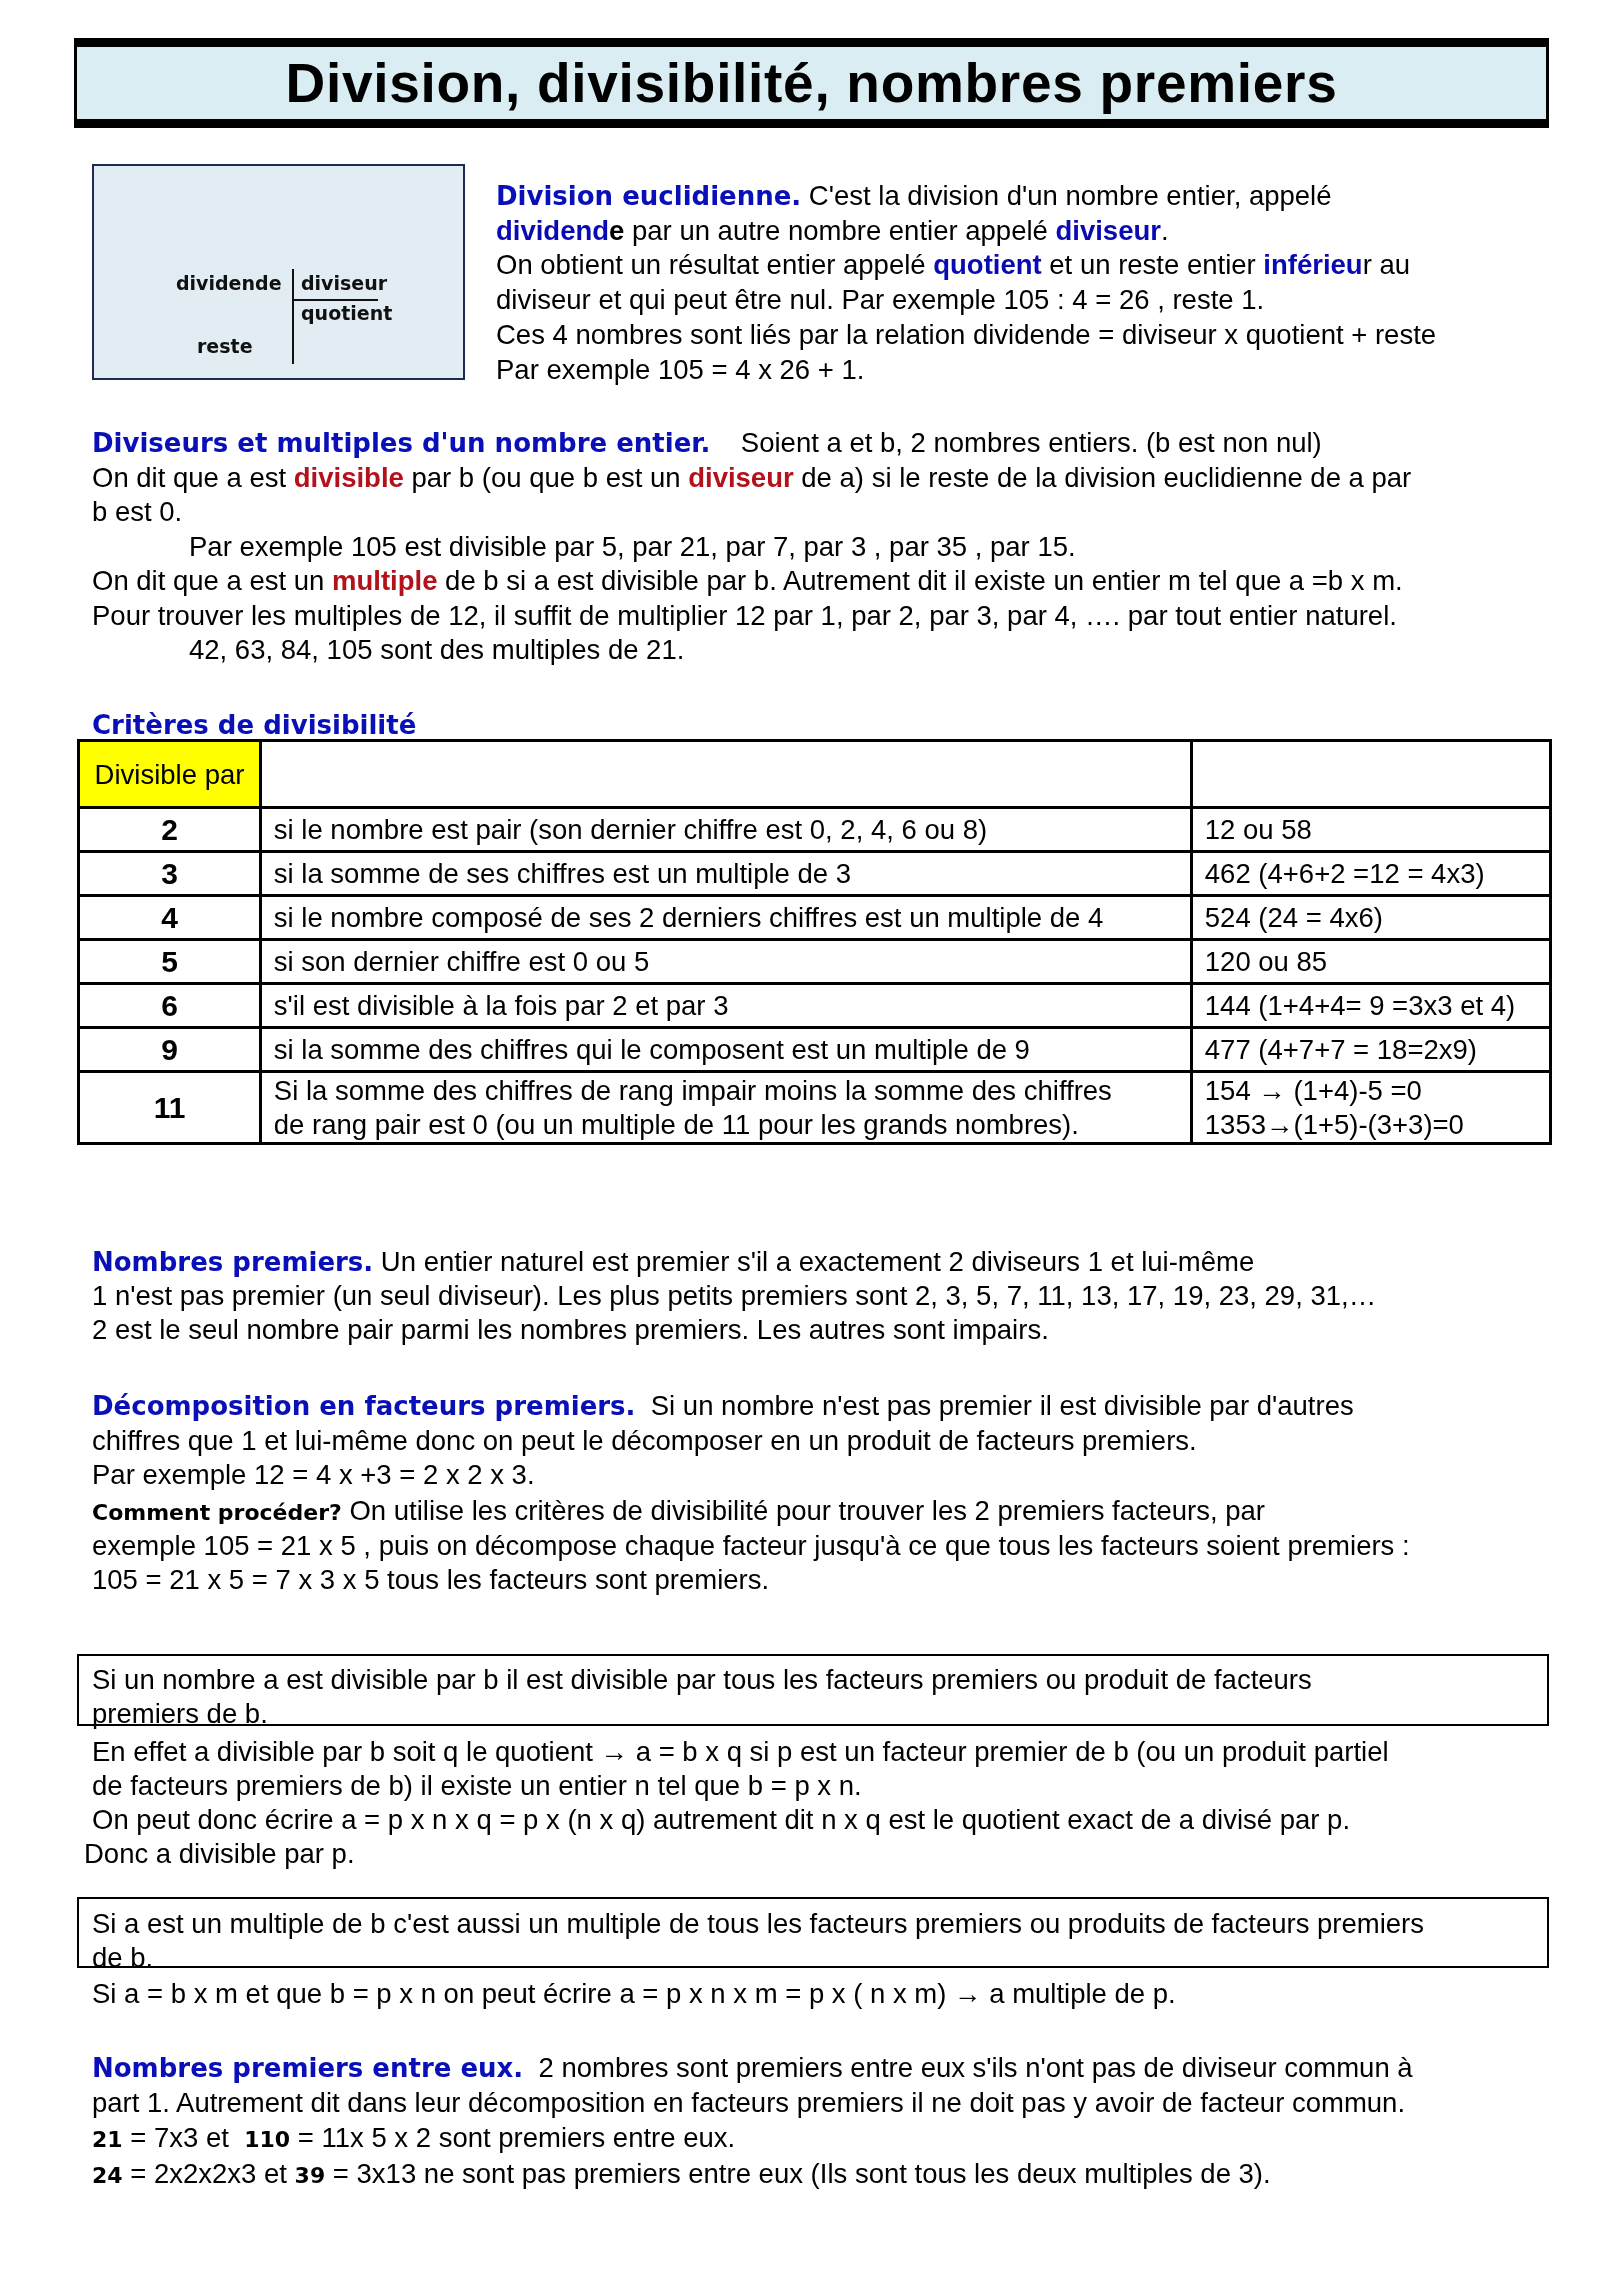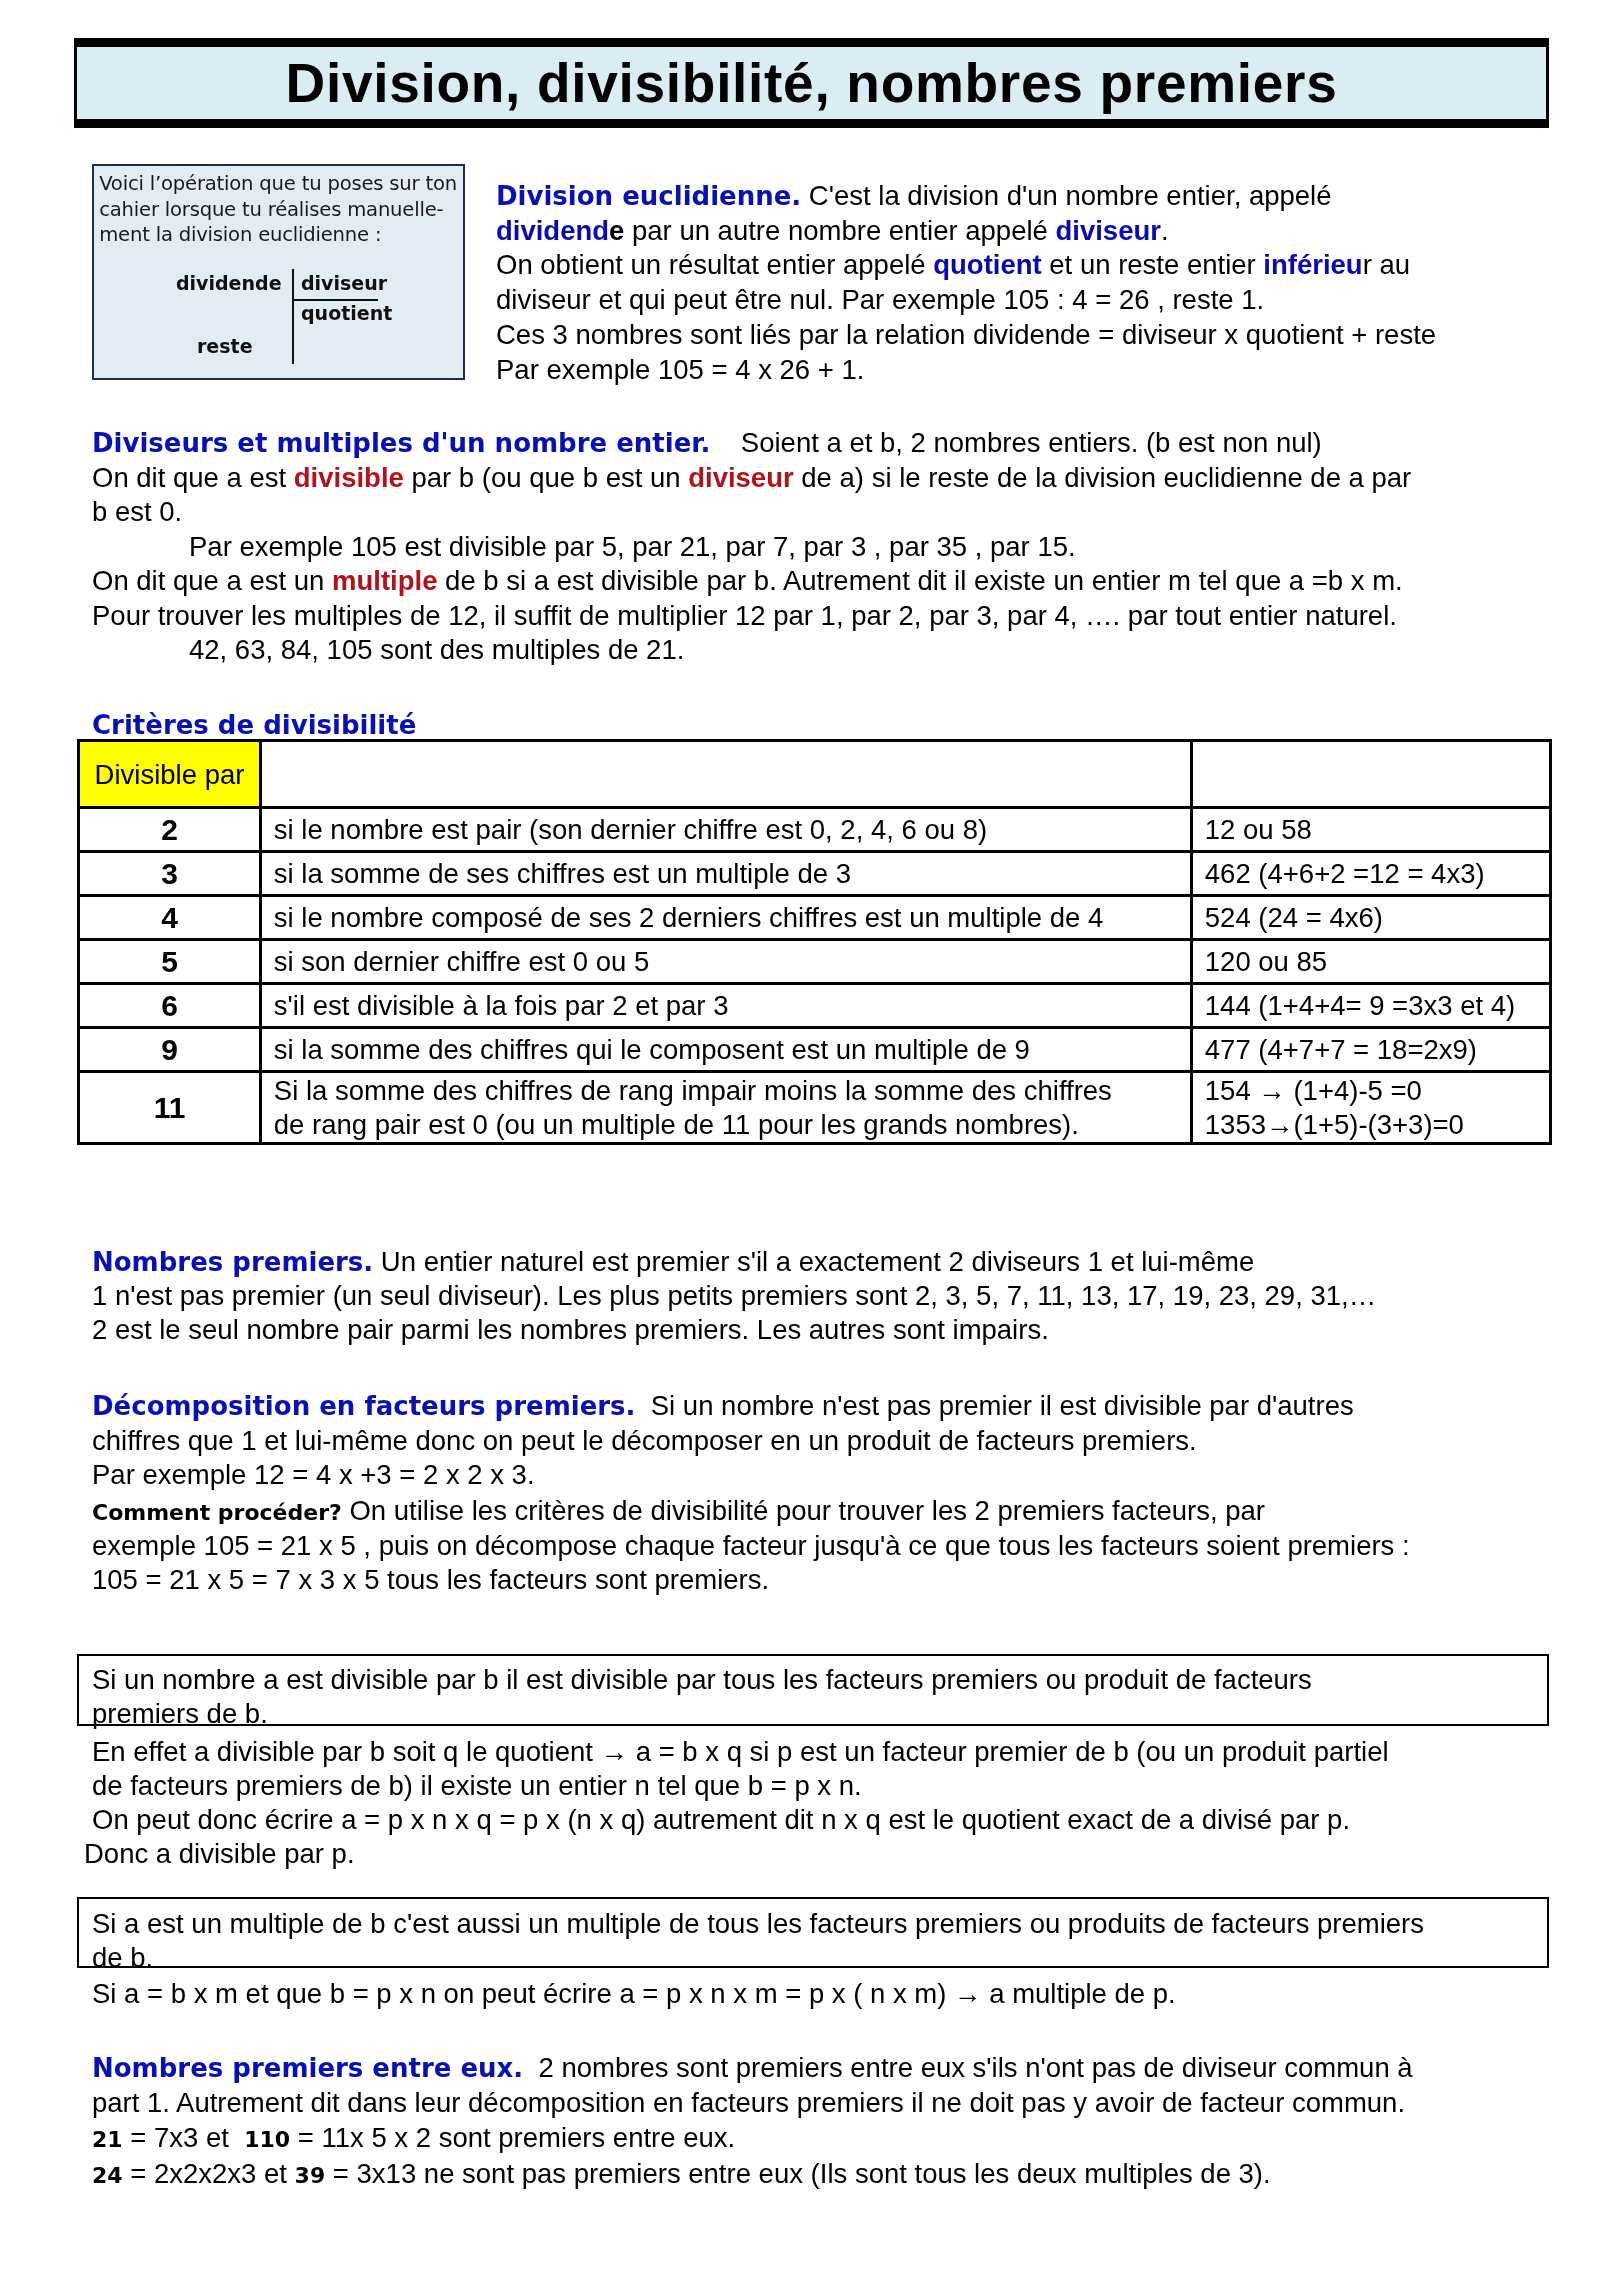--- a/index.html
+++ b/index.html
@@ -38,44 +38,39 @@
   .box { position:absolute; left:77px; width:1472px; box-sizing:border-box; border:2px solid #000; border-top-width:2.6px; }
 </style>
 </head>
 <body>
 
 <div class="abs title-box">
   <span class="title-text">Division, divisibilité, nombres premiers</span>
 </div>
 
 <div class="abs diagram">
-  <div class="intro">
-    <div>Voici l’opération que tu poses sur ton</div>
-    <div>cahier lorsque tu réalises manuelle-</div>
-    <div>ment la division euclidienne :</div>
-  </div>
   <span class="lbl" style="left:82px; top:106px;">dividende</span>
   <span class="lbl" style="left:207px; top:106px;">diviseur</span>
   <span class="lbl" style="left:207px; top:136px;">quotient</span>
   <span class="lbl" style="left:103px; top:169px;">reste</span>
   <div class="vline"></div>
   <div class="hline"></div>
 </div>
 
 <div class="line" style="left:496px; top:172px;">
   <span class="blue-bold-head">Division euclidienne.</span><span> C'est la division d'un nombre entier, appelé</span>
 </div>
 <div class="line" style="left:496px; top:207px;">
   <span class="kw-blue">dividend</span><span class="bold">e</span><span> par un autre nombre entier appelé </span><span class="kw-blue">diviseur</span><span>.</span>
 </div>
 <div class="line" style="left:496px; top:241px;">
   <span>On obtient un résultat entier appelé </span><span class="kw-blue">quotient</span><span> et un reste entier </span><span class="kw-blue">inférieu</span><span>r au</span>
 </div>
 <div class="line" style="left:496px; top:276px;">diviseur et qui peut être nul. Par exemple 105 : 4 = 26 , reste 1.</div>
-<div class="line" style="left:496px; top:311px;">Ces 3 nombres sont liés par la relation dividende = diviseur x quotient + reste</div>
+<div class="line" style="left:496px; top:311px;">Ces 4 nombres sont liés par la relation dividende = diviseur x quotient + reste</div>
 <div class="line" style="left:496px; top:346px;">Par exemple 105 = 4 x 26 + 1.</div>
 
 <div class="line" style="left:92px; top:419px;">
   <span class="blue-bold-head">Diviseurs et multiples d'un nombre entier.</span><span style="white-space:pre">    Soient a et b, 2 nombres entiers. (b est non nul)</span>
 </div>
 <div class="line" style="left:92px; top:454px;">
   <span>On dit que a est </span><span class="kw-red">divisible</span><span> par b (ou que b est un </span><span class="kw-red">diviseur</span><span> de a) si le reste de la division euclidienne de a par</span>
 </div>
 <div class="line" style="left:92px; top:488px;">b est 0.</div>
 <div class="line" style="left:189px; top:523px;">Par exemple 105 est divisible par 5,  par 21, par 7, par 3 , par 35 , par 15.</div>

